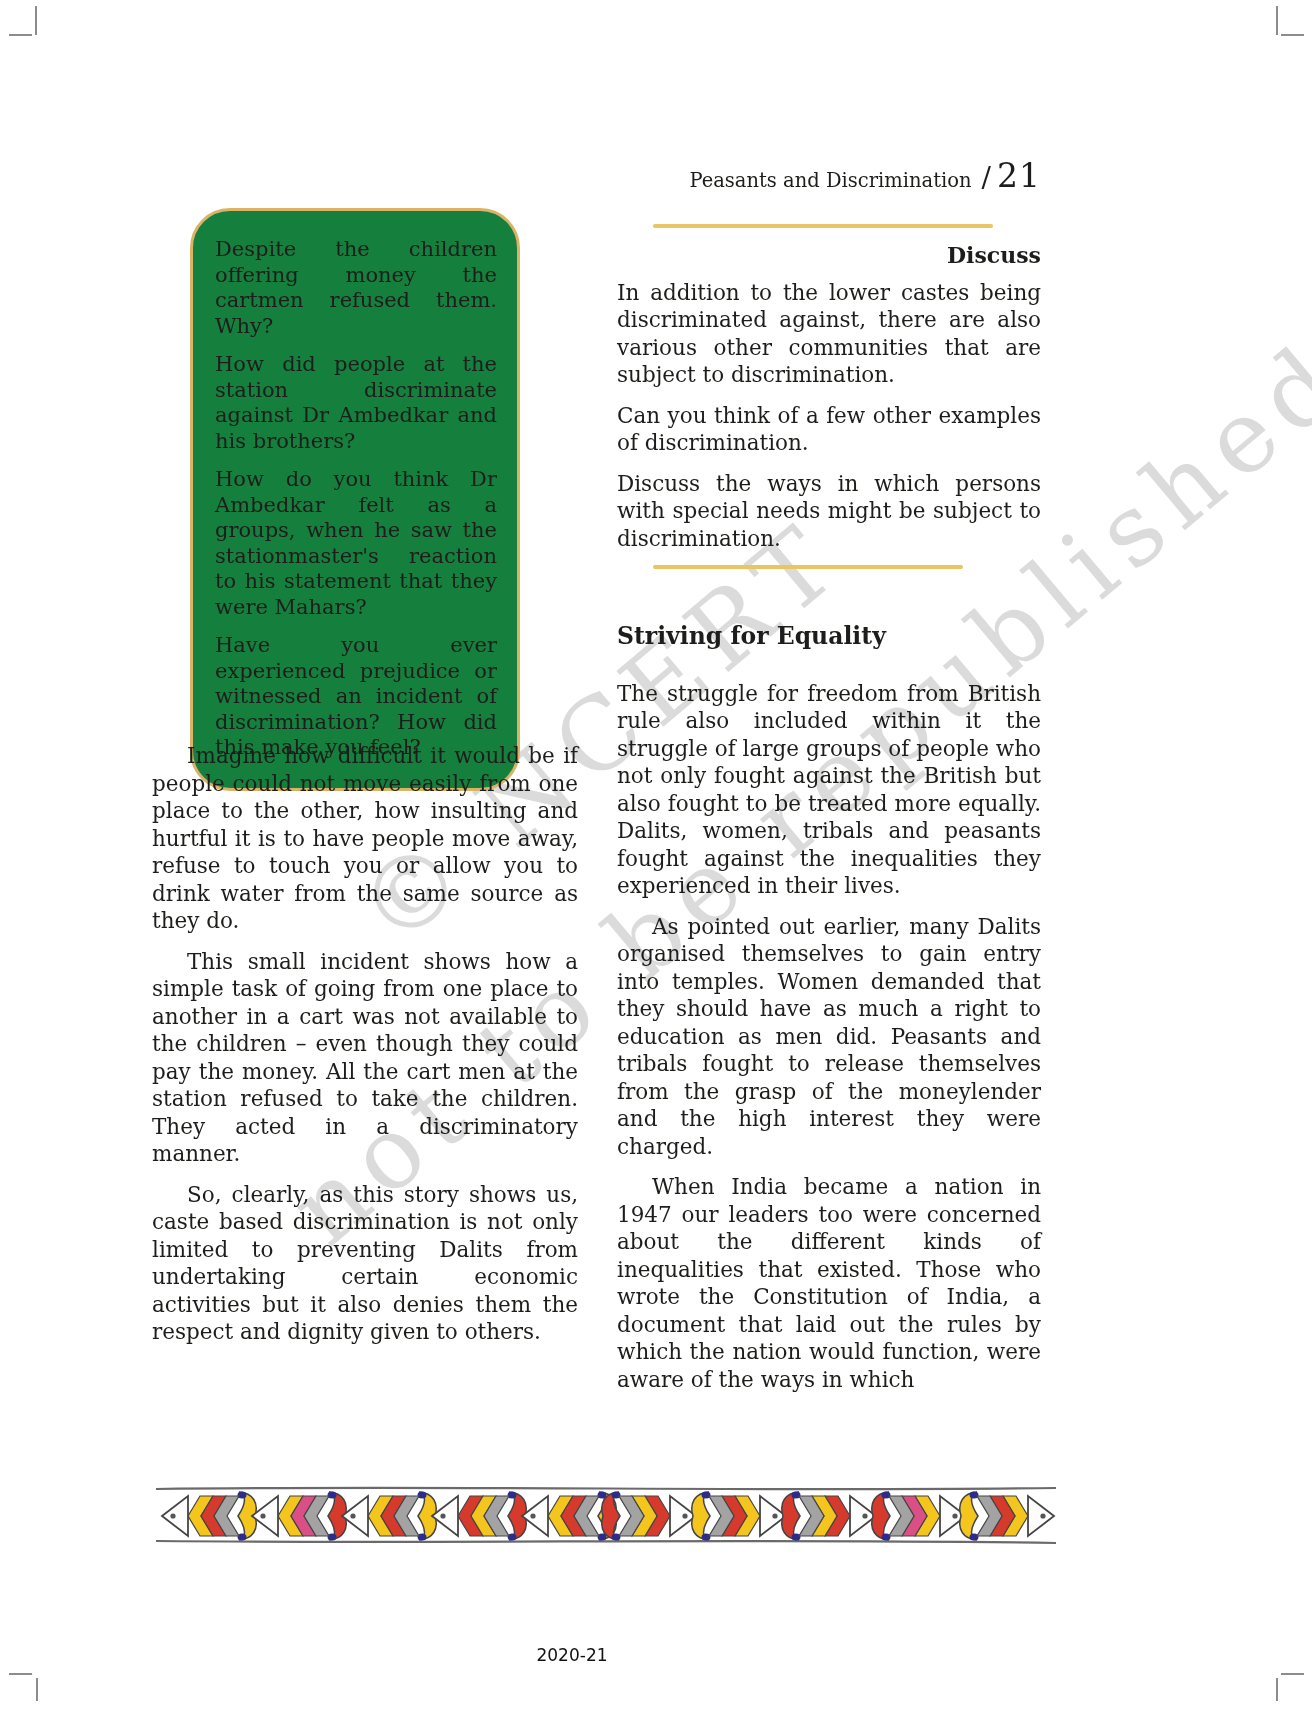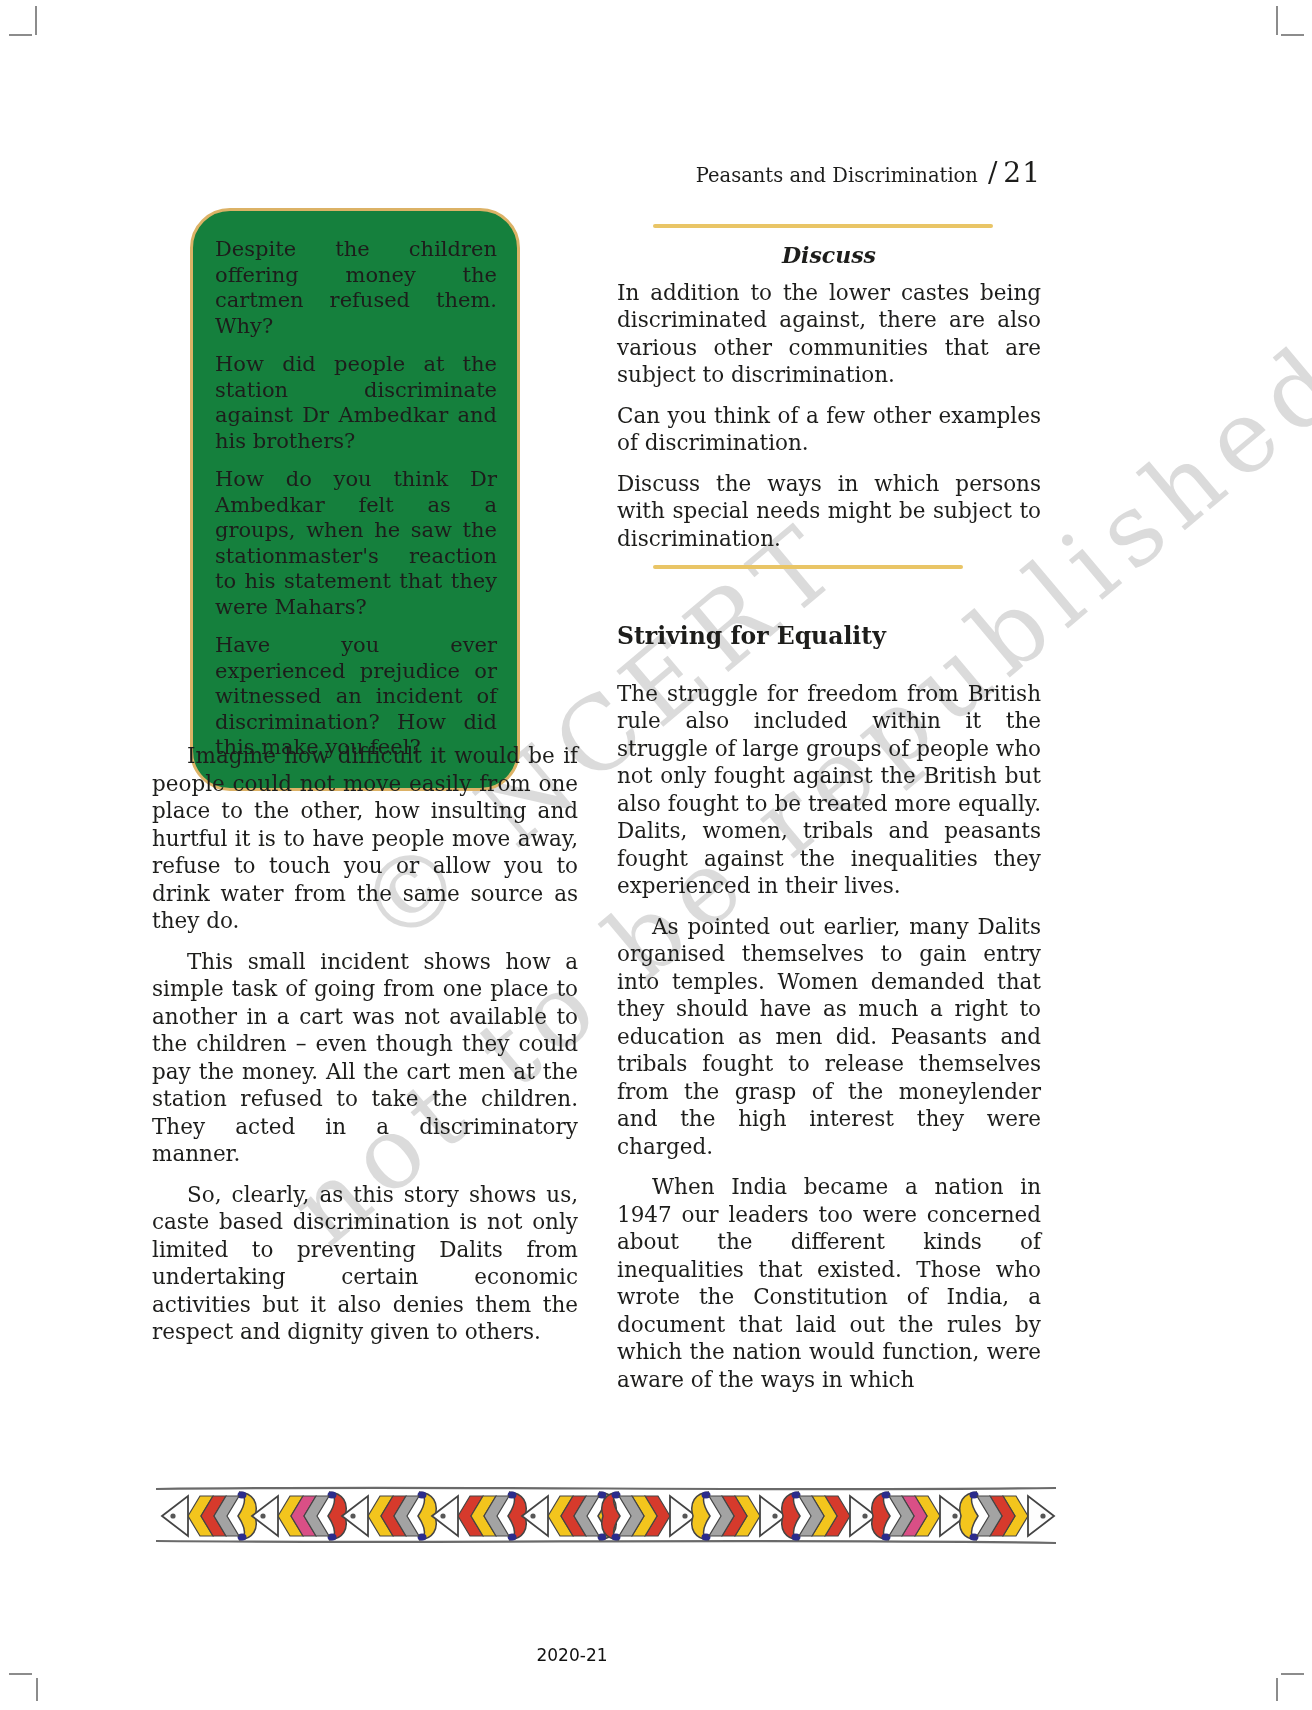--- a/index.html
+++ b/index.html
@@ -19,21 +19,21 @@
   .cm-br-h{left:1281px;top:1673px;width:23px;height:2px;}
   .cm-br-v{left:1276px;top:1678px;width:2px;height:23px;}
 
   
   .runhead{
     position:absolute;top:156px;left:617px;width:424px;
     text-align:right;white-space:nowrap;
   }
   .runhead .chapter{font-size:19.5px;}
   .runhead .slash{font-size:28px;padding:0 6px 0 10px;}
-  .runhead .pnum{font-size:28px;letter-spacing:1px;}
+  .runhead .pnum{font-size:33px;letter-spacing:1px;}
 
   
   .qbox{
     position:absolute;left:190px;top:208px;width:330px;box-sizing:border-box;
     background:#15803d;border:3px solid #dcb266;border-radius:40px;
     padding:26px 20px 14px 22px;
     font-size:21px;line-height:25.5px;text-align:justify;
   }
   .qbox p{margin:0 0 13px 0;}
 
@@ -46,21 +46,21 @@
     position:absolute;left:617px;top:224px;width:424px;
     font-size:21.5px;line-height:27.5px;text-align:justify;
   }
   .leftcol p,.rightcol p{margin:0 0 13px 0;}
   .indent{text-indent:35px;}
 
   .gold-line{height:4px;background:#e9c566;border-radius:2px;}
   .gl-top{margin:0 48px 14px 36px;}
   .gl-bottom{margin:8px 78px 0 36px;}
 
-  .discuss-head{font-size:22px;font-weight:bold;margin:0 0 9px 0;text-align:center;font-style:italic;}
+  .discuss-head{font-size:22px;font-weight:bold;margin:0 0 9px 0;text-align:right;}
   .section-head{font-size:23.5px;font-weight:bold;margin:54px 0 29px 0;text-align:left;}
 
   
   .watermark{
     position:absolute;left:120px;top:620px;width:1080px;
     transform:rotate(-40deg);transform-origin:50% 50%;
     text-align:center;color:rgba(90,90,90,0.22);
     font-size:100px;line-height:185px;letter-spacing:0.12em;white-space:nowrap;
     pointer-events:none;z-index:0;
   }

